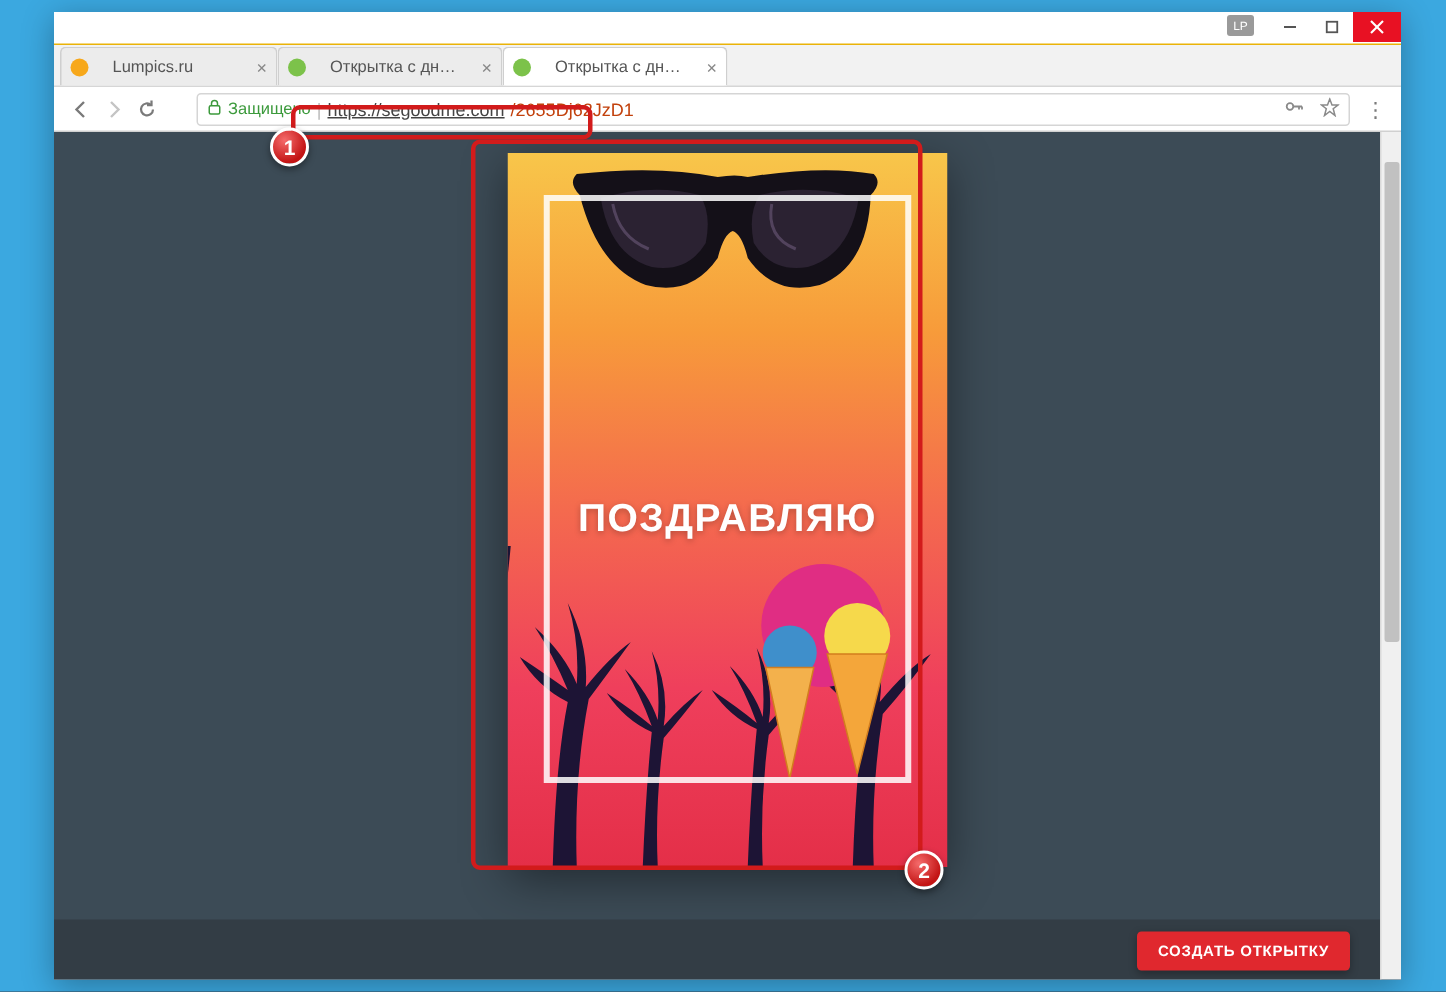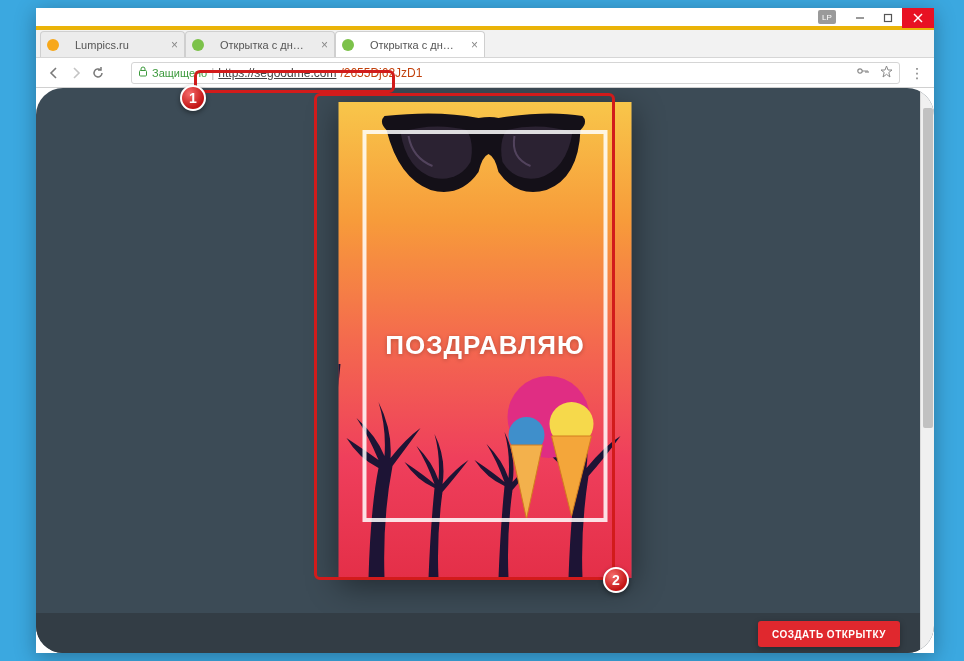--- a/index.html
+++ b/index.html
@@ -16,21 +16,21 @@
   top: 8px;
   left: 36px;
   width: 898px;
   height: 645px;
   background: #fff;
   box-shadow: 0 4px 20px rgba(0,0,0,0.3);
 }
 .titlebar {
   height: 22px;
   background: #fff;
-  border-bottom: 4px solid #eab308;
+  border-bottom: 1px solid #eab308;
   position: relative;
   text-align: center;
 }
 .win-btns {
   position: absolute;
   right: 0;
   top: 0;
   display: flex;
 }
 .win-btn {
@@ -134,21 +134,20 @@
 .addr-right { margin-left: auto; display: flex; gap: 10px; color: #8a8a8a; }
 .menu-dots { font-size: 14px; color: #7a7a7a; padding: 0 4px; }
 .viewport {
   position: absolute;
   top: 80px;
   left: 0;
   right: 0;
   bottom: 0;
   background: #3c4b56;
   overflow: hidden;
-  border-radius: 27px;
 }
 .scrollbar-v {
   position: absolute;
   top: 0;
   right: 0;
   width: 14px;
   bottom: 0;
   background: #f0f0f0;
   border-left: 1px solid #dadada;
 }

